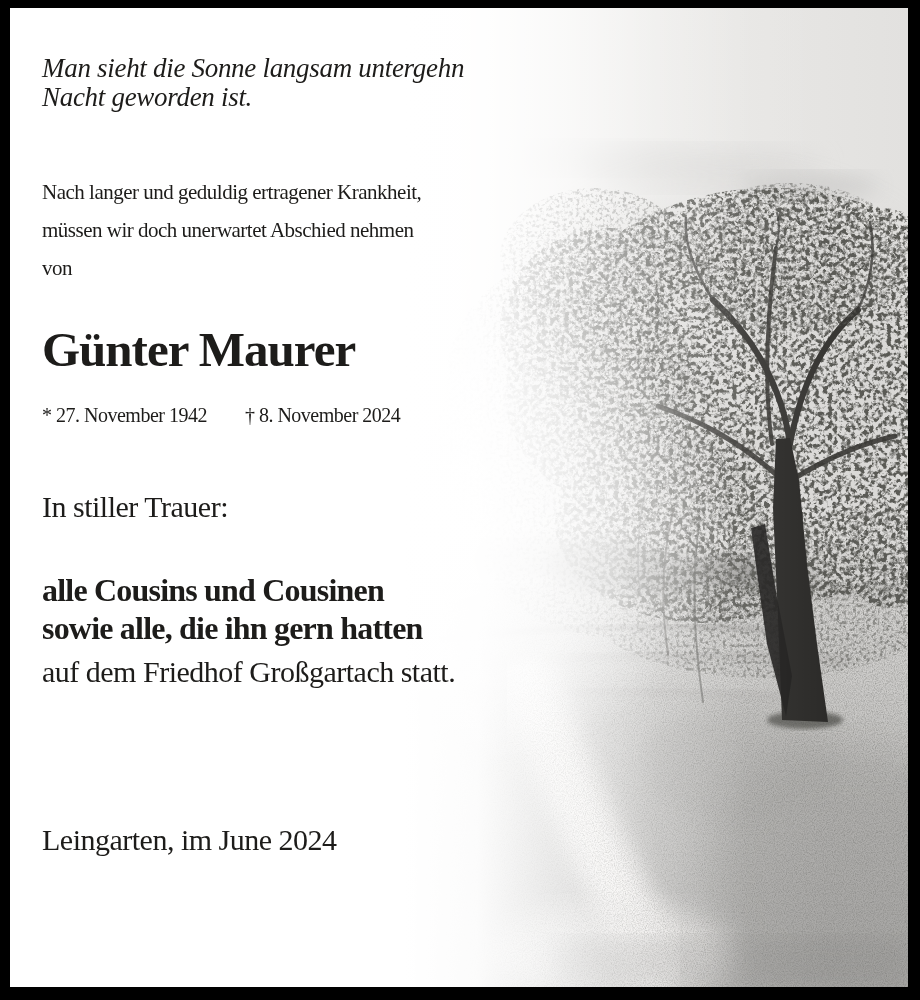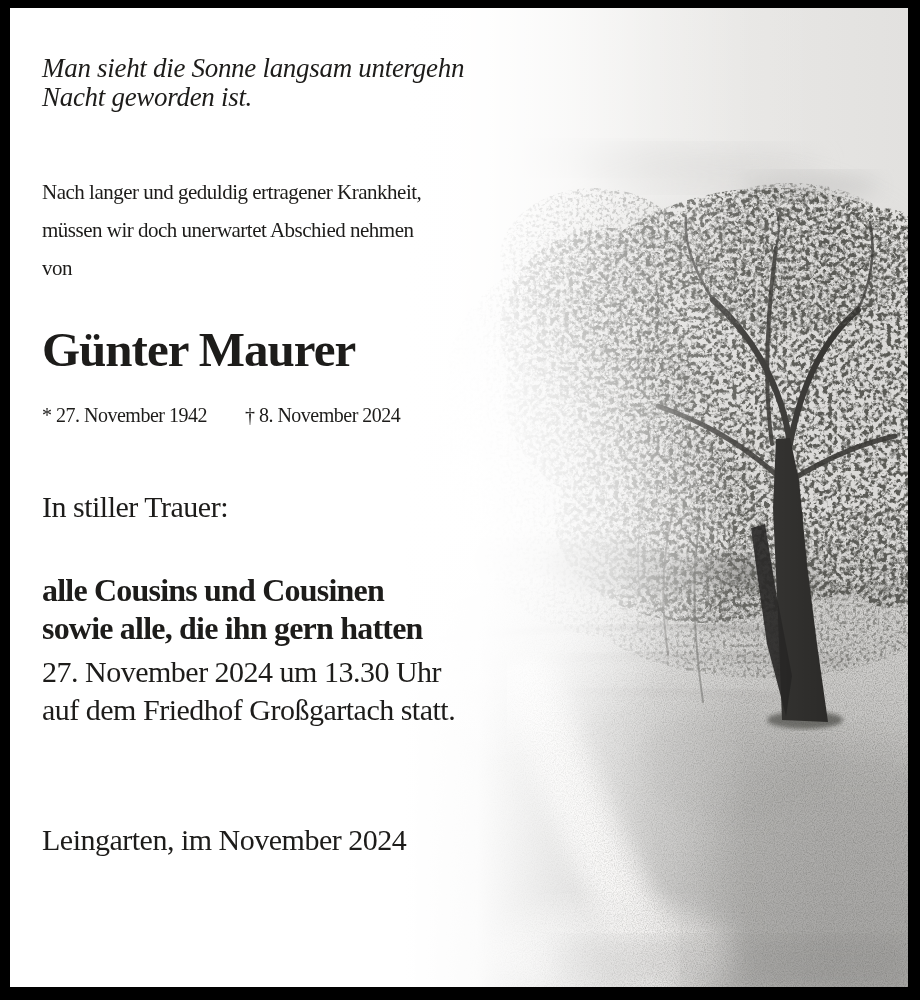--- a/index.html
+++ b/index.html
@@ -188,22 +188,21 @@
       </div>
 
       <div class="tblock trauer">In stiller Trauer:</div>
 
       <div class="tblock mourners">
         <div>alle Cousins und Cousinen</div>
         <div>sowie alle, die ihn gern hatten</div>
       </div>
 
       <div class="tblock funeral">
-        <div>27. November 2024 um 13.30 Uhr</div>
         <div>auf dem Friedhof Großgartach statt.</div>
       </div>
 
-      <div class="tblock place">Leingarten, im November 2024</div>
+      <div class="tblock place">Leingarten, im June 2024</div>
 
 
     </div>
   </div>
 </div>
 
 </body></html>

